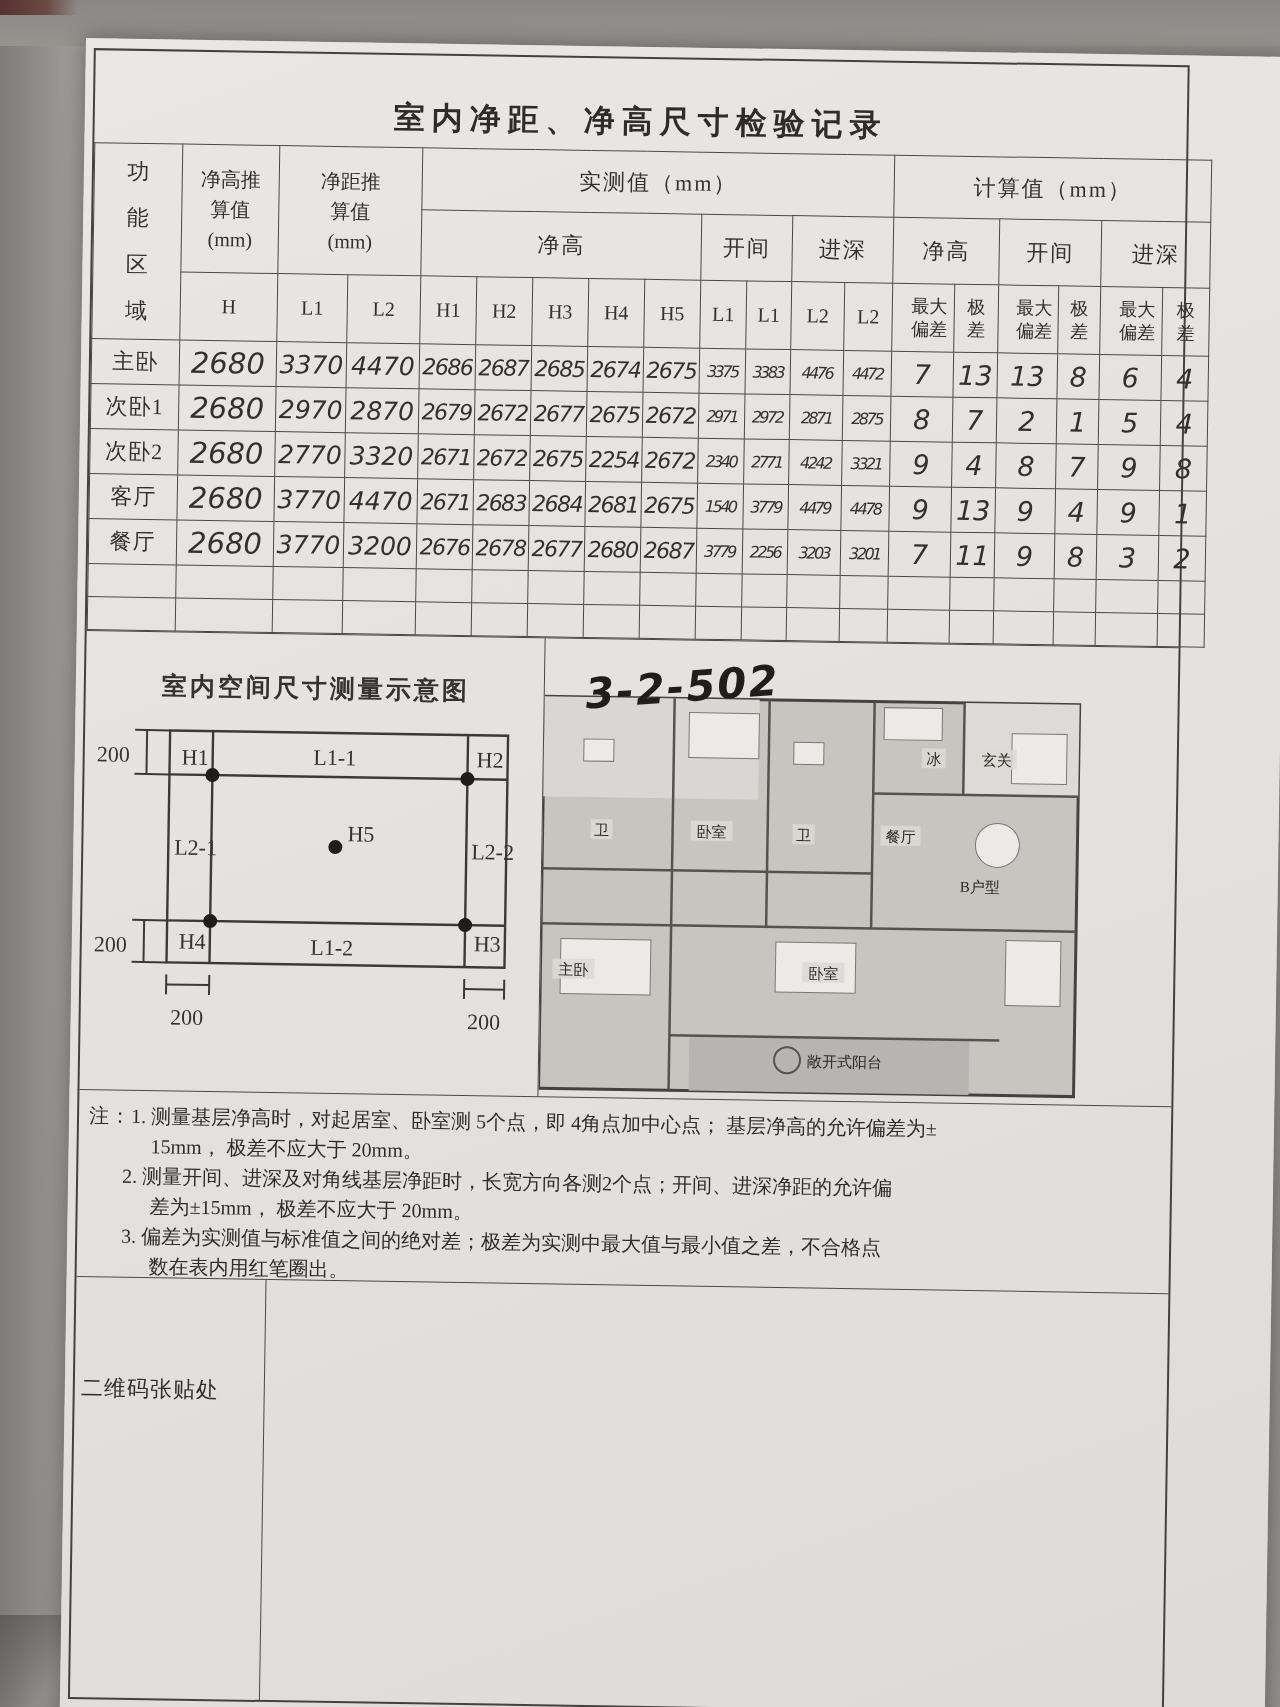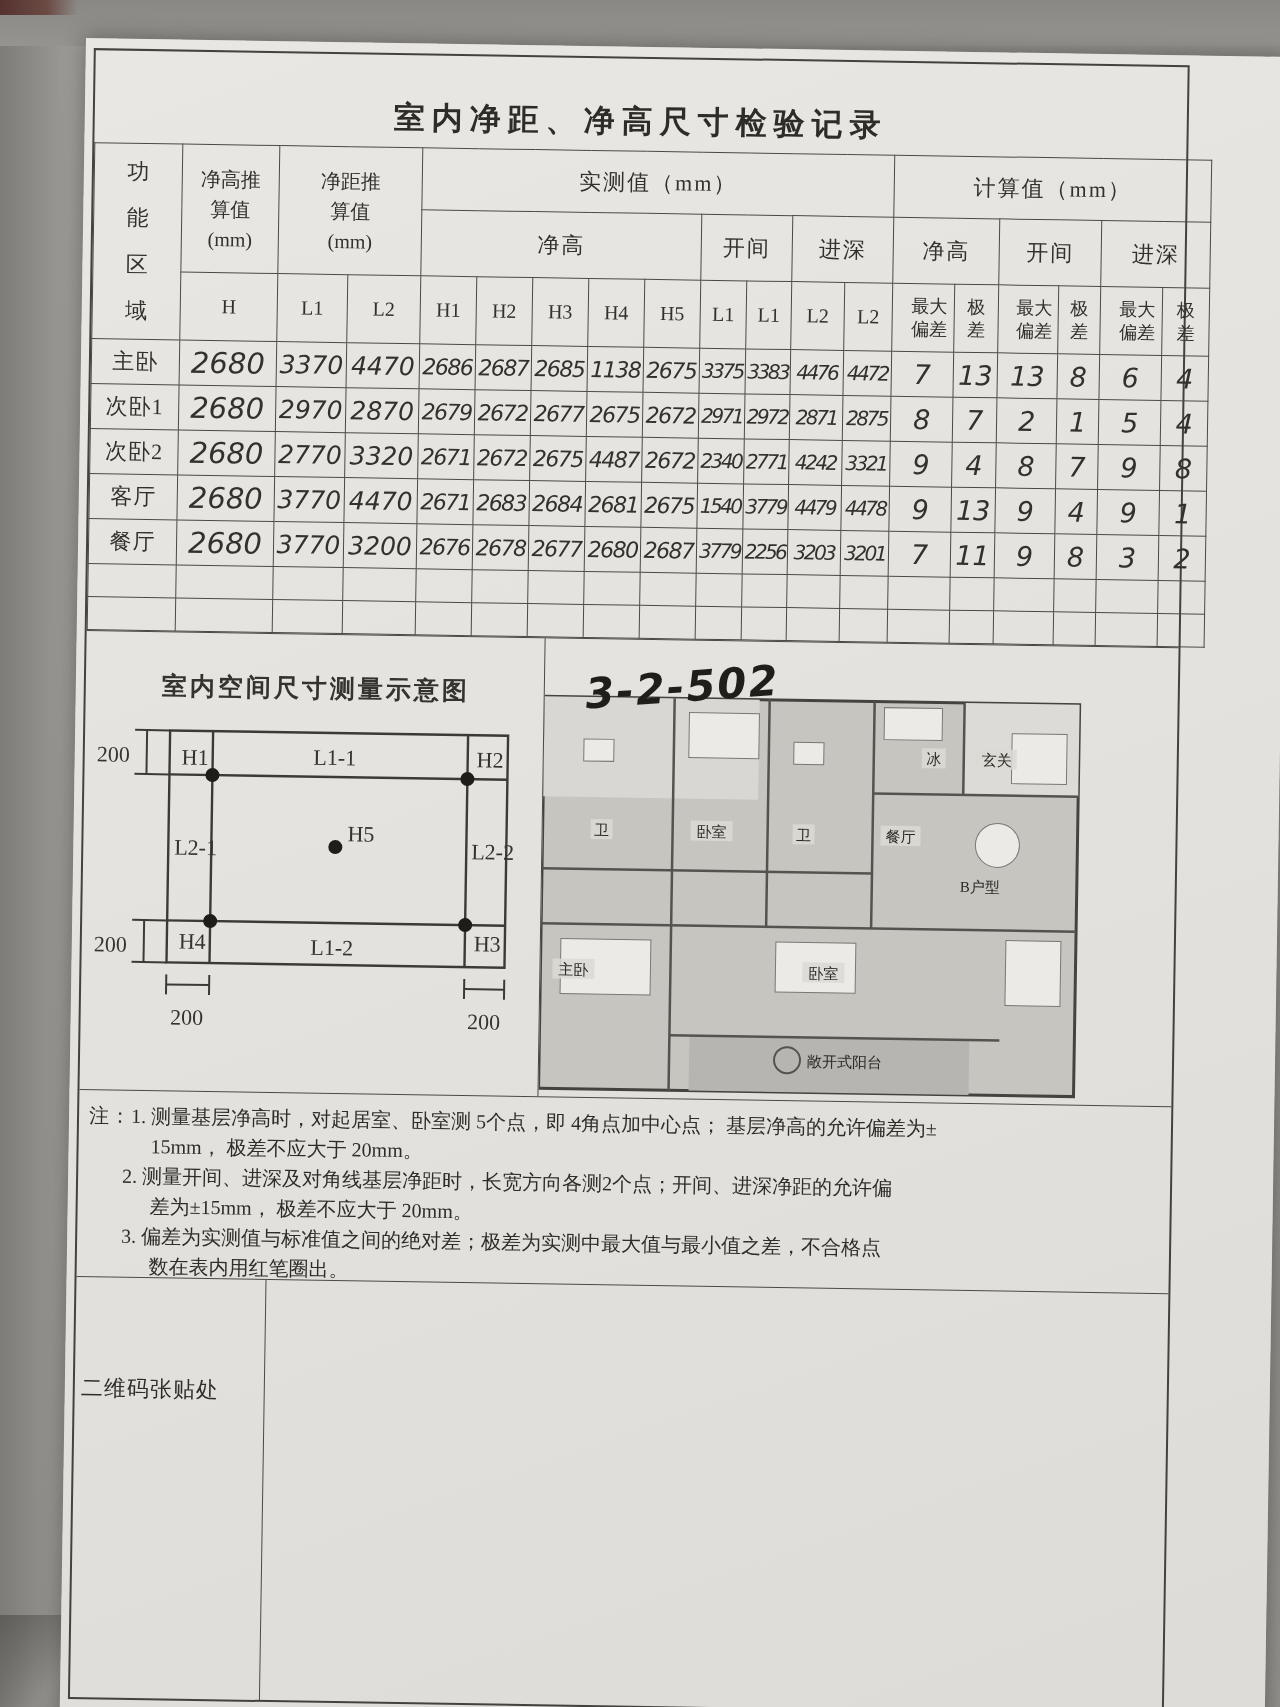--- a/index.html
+++ b/index.html
@@ -40,21 +40,21 @@
   .h-small{font-size:18px;line-height:1.25;}
   .stack2{display:inline-block;width:40px;margin-left:12px;}
   .stack1{display:inline-block;width:20px;}
   .vert-label{display:inline-block;width:1.15em;font-size:22px;line-height:2.1;letter-spacing:0;}
   .calc3line{font-size:20px;line-height:1.5;}
   .area-cell{font-size:22px;letter-spacing:1px;}
   .hw{font-family:"DejaVu Sans",sans-serif;font-style:italic;font-weight:600;color:#24221e;white-space:nowrap;}
   .hw-h{font-size:29px;}
   .hw-l{font-size:25px;}
   .hw-m{font-size:22px;letter-spacing:-1.5px;}
-  .hw-n{font-size:20px;letter-spacing:-2.5px;}
+  .hw-n{font-size:16px;letter-spacing:-2.5px;}
   .hw-c{font-size:27px;}
   tr.data-row{height:45px;}
   tr.empty-row{height:33px;}
   
   .lower{display:flex;height:458px;border-top:1px solid #4b4946;}
   .diagram-cell{width:459px;border-right:1.6px solid #4b4946;box-sizing:border-box;position:relative;}
   .plan-cell{flex:1;position:relative;}
   svg text{fill:#35332f;}
   .dia-title{font-size:25px;font-weight:700;letter-spacing:3px;}
   .dia-label{font-size:22px;}
@@ -163,21 +163,21 @@
       </tr>
 
       <tr class="data-row">
         <td class="area-cell ph">主卧</td>
         <td class="hw hw-h">2680</td>
         <td class="hw hw-l">3370</td>
         <td class="hw hw-l">4470</td>
         <td class="hw hw-m">2686</td>
         <td class="hw hw-m">2687</td>
         <td class="hw hw-m">2685</td>
-        <td class="hw hw-m">1138</td>
+        <td class="hw hw-m">2674</td>
         <td class="hw hw-m">2675</td>
         <td class="hw hw-n">3375</td>
         <td class="hw hw-n">3383</td>
         <td class="hw hw-n">4476</td>
         <td class="hw hw-n">4472</td>
         <td class="hw hw-c">7</td>
         <td class="hw hw-c">13</td>
         <td class="hw hw-c">13</td>
         <td class="hw hw-c">8</td>
         <td class="hw hw-c">6</td>
@@ -205,21 +205,21 @@
         <td class="hw hw-c">4</td>
       </tr>
       <tr class="data-row">
         <td class="area-cell ph">次卧2</td>
         <td class="hw hw-h">2680</td>
         <td class="hw hw-l">2770</td>
         <td class="hw hw-l">3320</td>
         <td class="hw hw-m">2671</td>
         <td class="hw hw-m">2672</td>
         <td class="hw hw-m">2675</td>
-        <td class="hw hw-m">4487</td>
+        <td class="hw hw-m">2254</td>
         <td class="hw hw-m">2672</td>
         <td class="hw hw-n">2340</td>
         <td class="hw hw-n">2771</td>
         <td class="hw hw-n">4242</td>
         <td class="hw hw-n">3321</td>
         <td class="hw hw-c">9</td>
         <td class="hw hw-c">4</td>
         <td class="hw hw-c">8</td>
         <td class="hw hw-c">7</td>
         <td class="hw hw-c">9</td>

